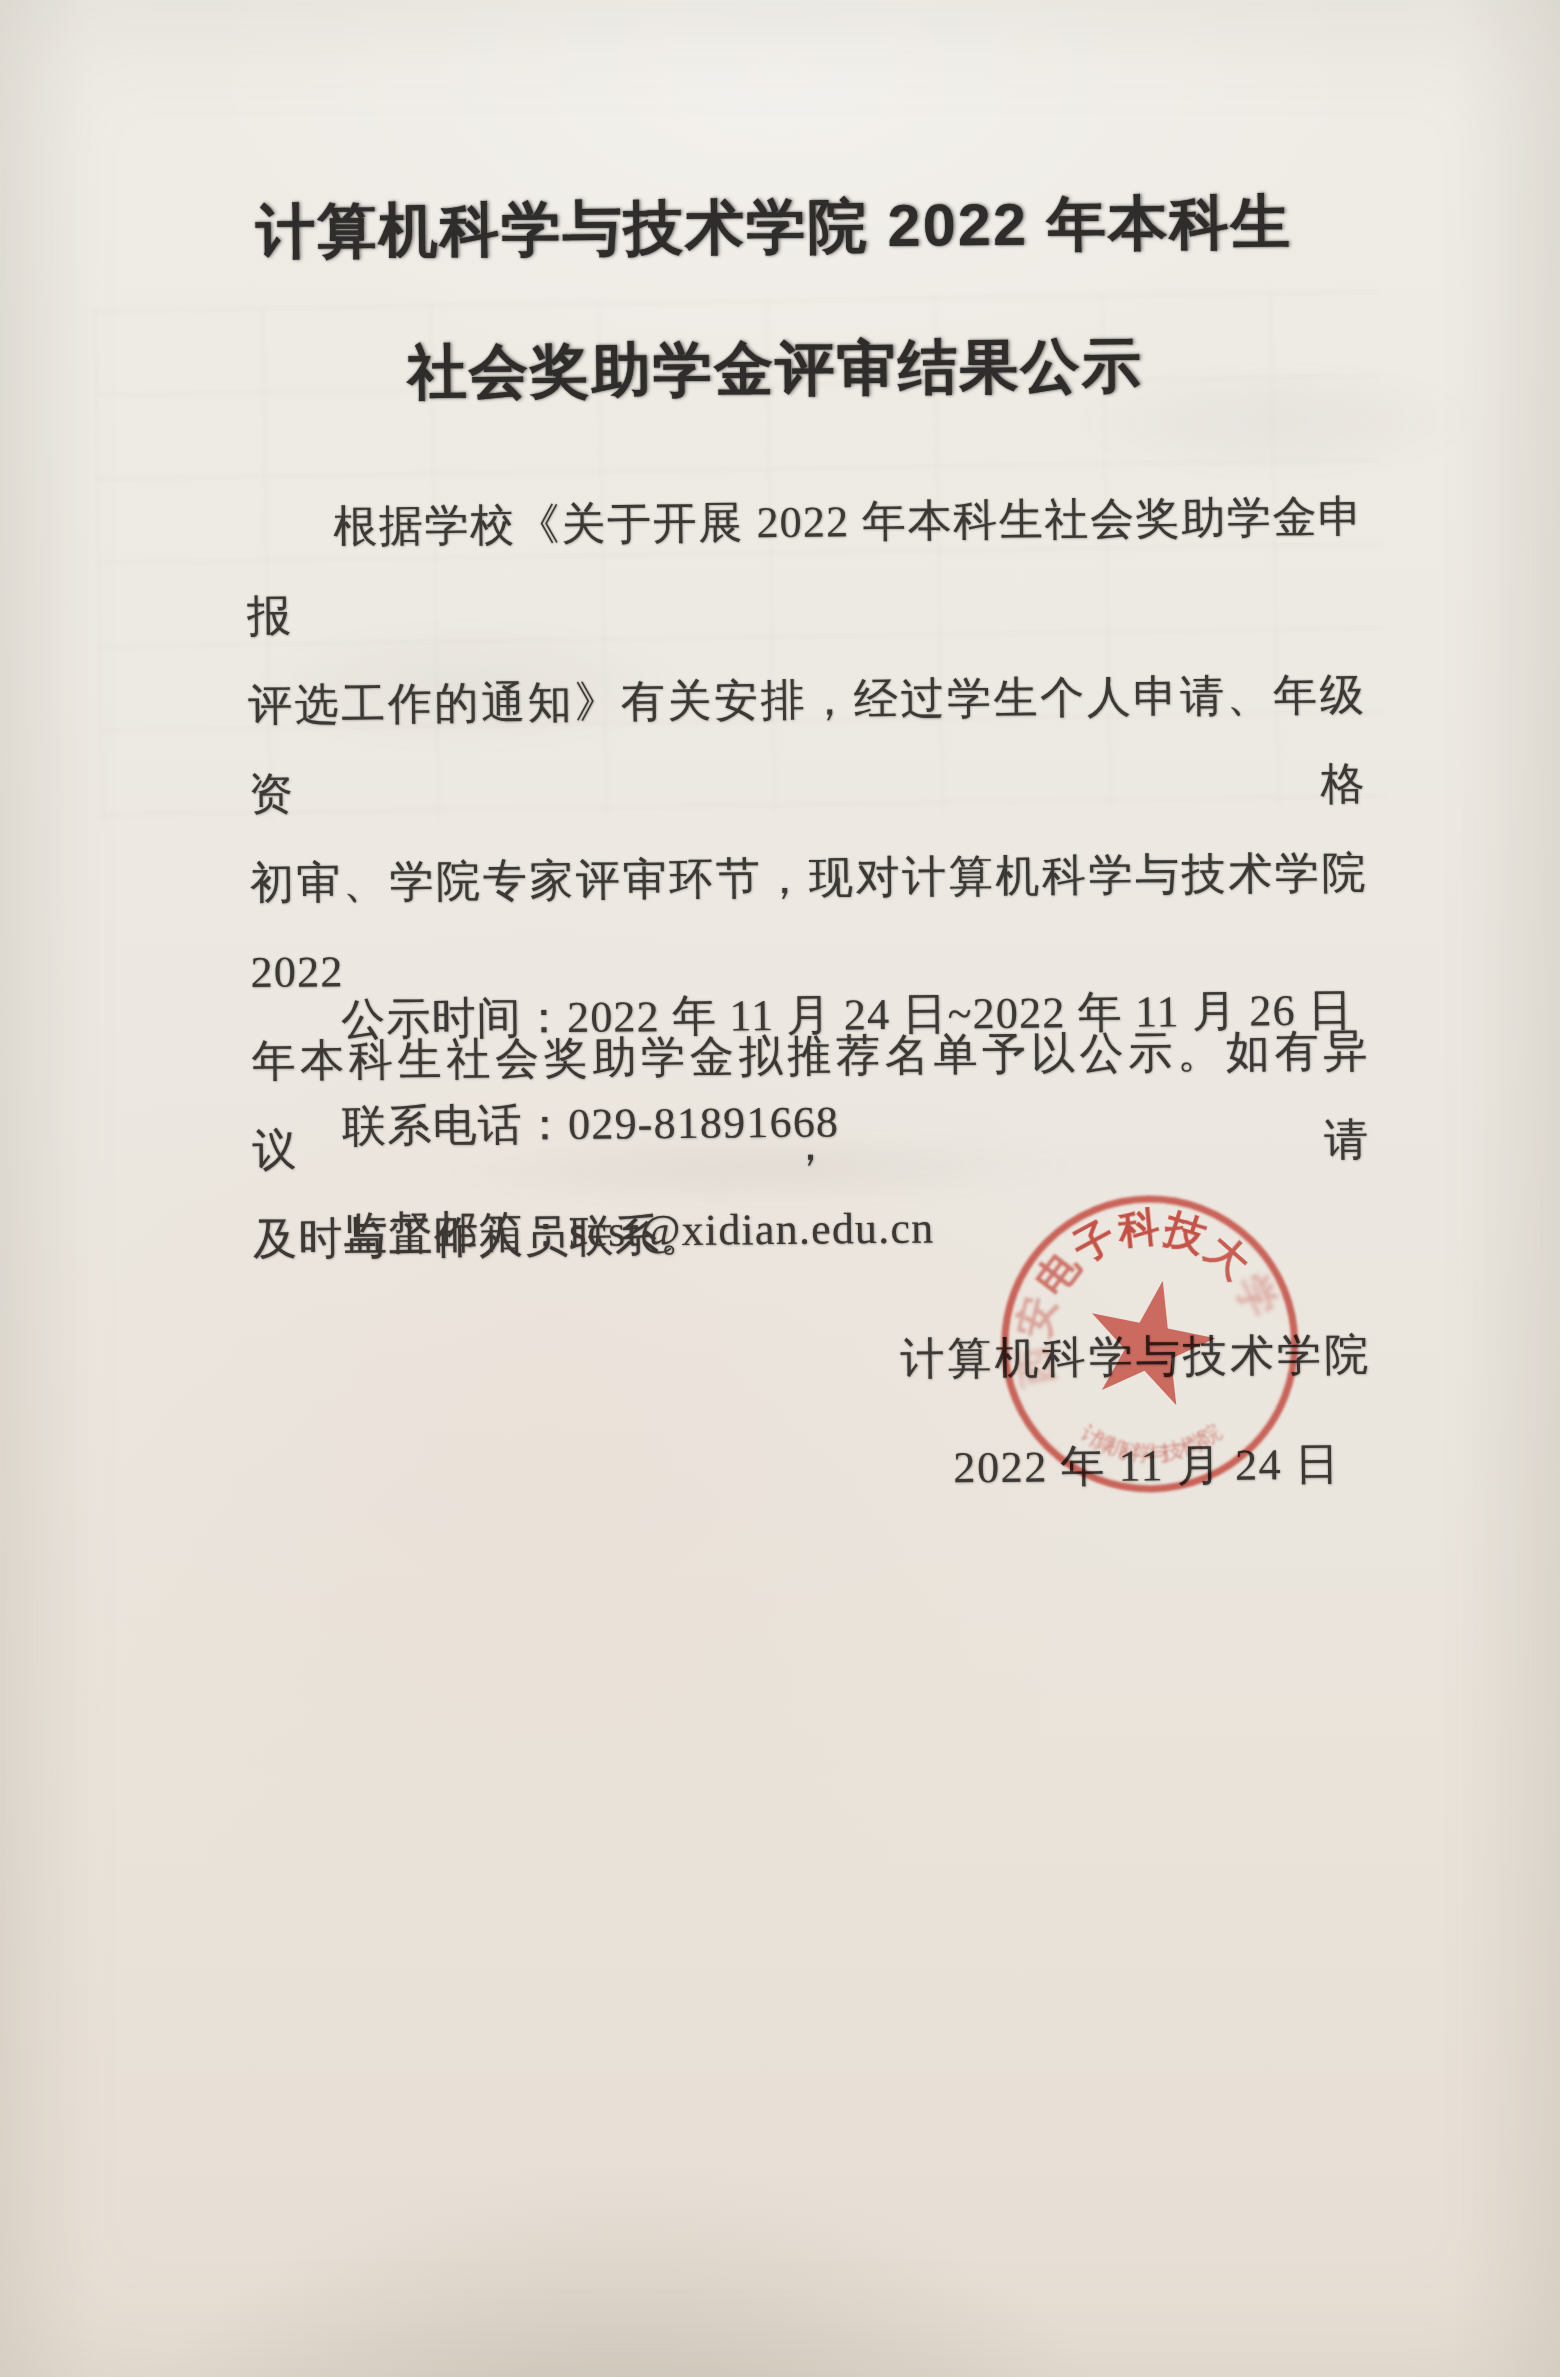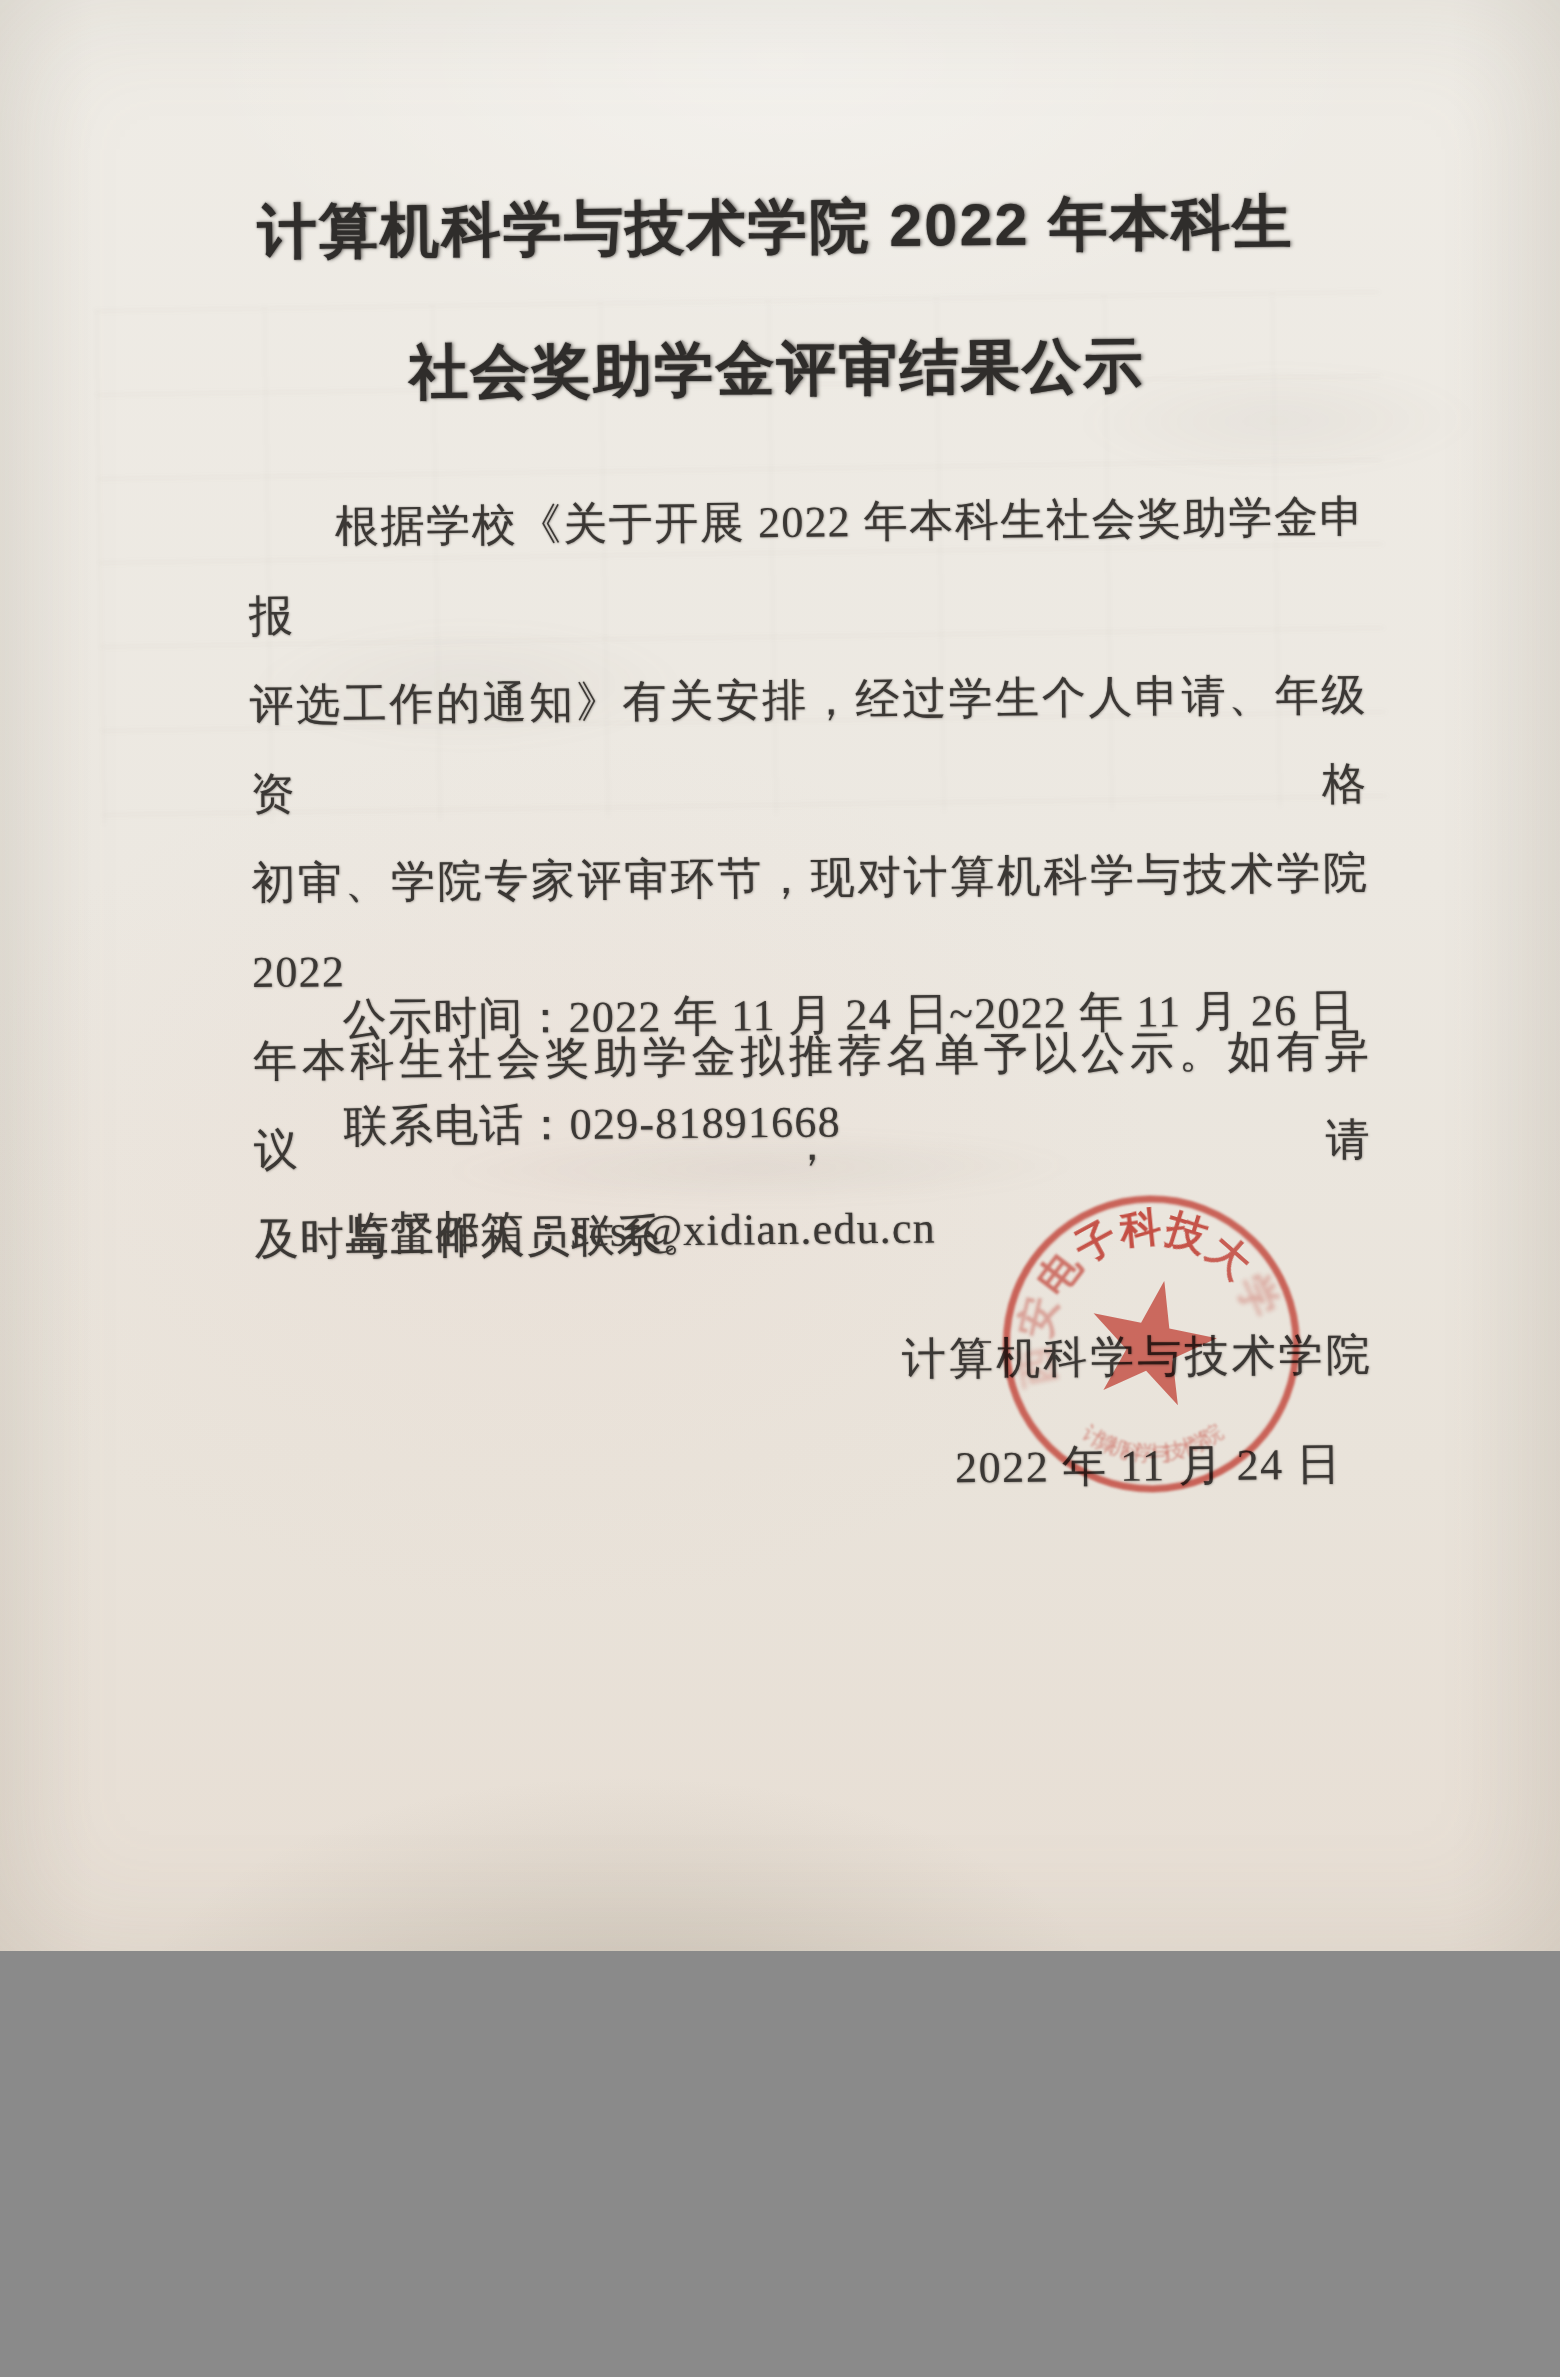--- a/index.html
+++ b/index.html
@@ -1,18 +1,18 @@
 <!DOCTYPE html>
 <html style="font-size:12.5px"><head>
 <meta charset="utf-8">
 <style>
   html,body{margin:0;padding:0;background:#8a8a8a;}
   .page{
     position:relative;
-    width:1561px;height:1951px;
+    width:1561px;height:2377px;
     margin:0 auto;
     overflow:hidden;
     font-family:"Liberation Serif","DejaVu Serif",serif;
     background:
       radial-gradient(55% 20% at 50% 3%, rgba(255,255,255,.30), rgba(255,255,255,0) 70%),
       radial-gradient(44% 18% at 40% 104%, rgba(118,110,90,.22), rgba(118,110,90,0) 72%),
       radial-gradient(52% 30% at 35% 60%, rgba(233,206,196,.17), rgba(233,206,196,0) 75%),
       linear-gradient(to right, rgba(172,162,150,.12), rgba(172,162,150,0) 6%, rgba(172,162,150,0) 93%, rgba(172,162,150,.14)),
       linear-gradient(to bottom, #efece6 0%, #ece8e1 45%, #e9e3da 75%, #e7ded4 100%);
     box-shadow:inset 0 0 125px rgba(150,140,125,.16);

